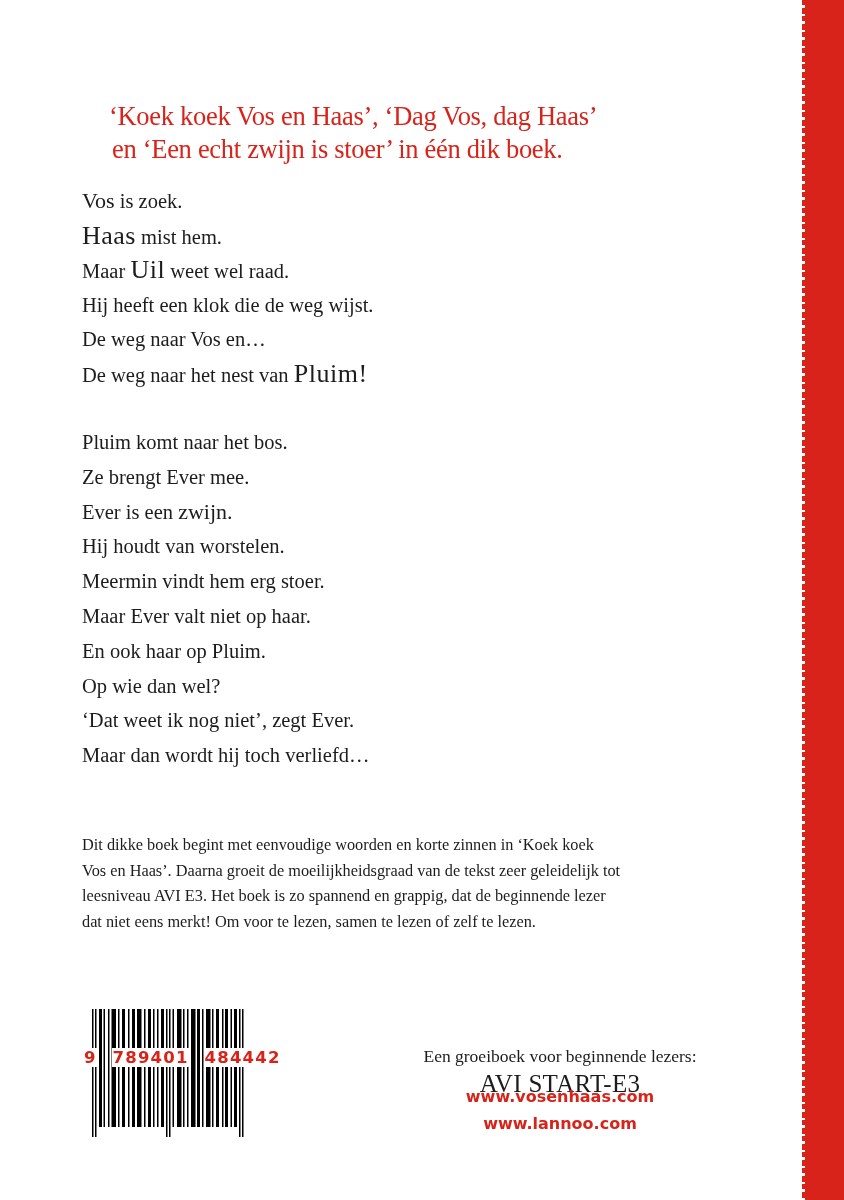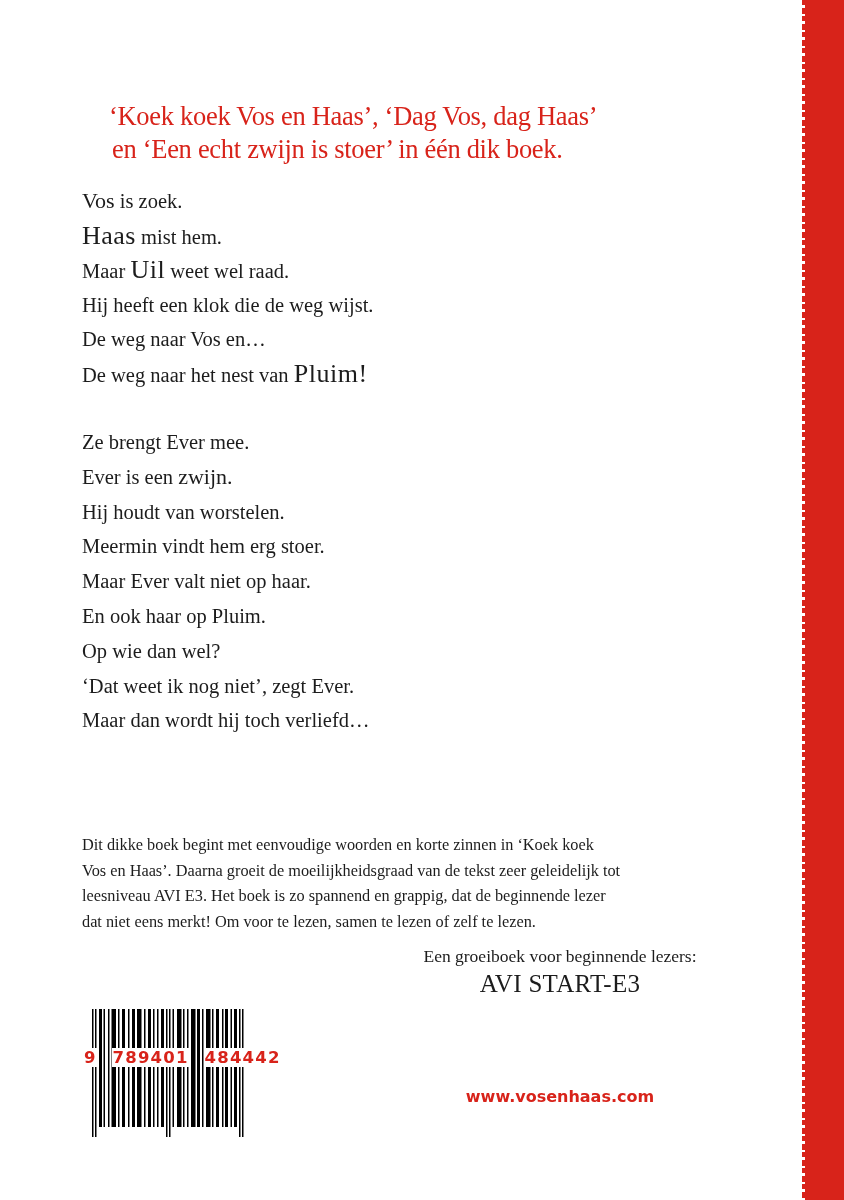--- a/index.html
+++ b/index.html
@@ -96,21 +96,21 @@
       white-space: pre;
       background: transparent;
     }
     .digit-bg {
       background: #ffffff;
       padding: 0 1px;
     }
     .avi-block {
       position: absolute;
       left: 380px;
-      top: 944px;
+      top: 1044px;
       width: 360px;
       text-align: center;
       font-family: "Liberation Serif", serif;
       color: #1c1c1c;
     }
     .avi-intro {
       font-size: 17.5px;
       line-height: 24px;
     }
     .avi-level {
@@ -149,20 +149,21 @@
 <div class="story story1">
   <div class="line"><span class="big">Vos</span><span> is zoek.</span></div>
   <div class="line"><span class="big2">Haas</span><span> mist hem.</span></div>
   <div class="line"><span>Maar </span><span class="big2">Uil</span><span> weet wel raad.</span></div>
   <div class="line"><span>Hij heeft een klok die de weg wijst.</span></div>
   <div class="line"><span>De weg naar Vos en…</span></div>
   <div class="line"><span>De weg naar het nest van </span><span class="big2">Pluim</span><span class="big2">!</span></div>
 </div>
 
 <div class="story story2">
+  <div class="line"><span>Pluim komt naar het bos.</span></div>
   <div class="line"><span>Ze brengt Ever mee.</span></div>
   <div class="line"><span>Ever is een </span><span class="big">zwijn.</span></div>
   <div class="line"><span>Hij houdt van worstelen.</span></div>
   <div class="line"><span>Meermin vindt hem erg stoer.</span></div>
   <div class="line"><span>Maar Ever valt niet op haar.</span></div>
   <div class="line"><span>En ook haar op Pluim.</span></div>
   <div class="line"><span>Op wie dan wel?</span></div>
   <div class="line"><span>‘Dat weet ik nog niet’, zegt Ever.</span></div>
   <div class="line"><span>Maar dan wordt hij toch verliefd…</span></div>
 </div>
@@ -215,13 +216,14 @@
 
 <div class="barcode-digits"><span class="digit-bg">9</span>  <span class="digit-bg">789401</span>  <span class="digit-bg">484442</span></div>
 
 <div class="avi-block">
   <div class="avi-intro">Een groeiboek voor beginnende lezers:</div>
   <div class="avi-level">AVI START-E3</div>
 </div>
 
 <div class="links">
   <a>www.vosenhaas.com</a>
+  <a>www.lannoo.com</a>
 </div>
 
 </body></html>

